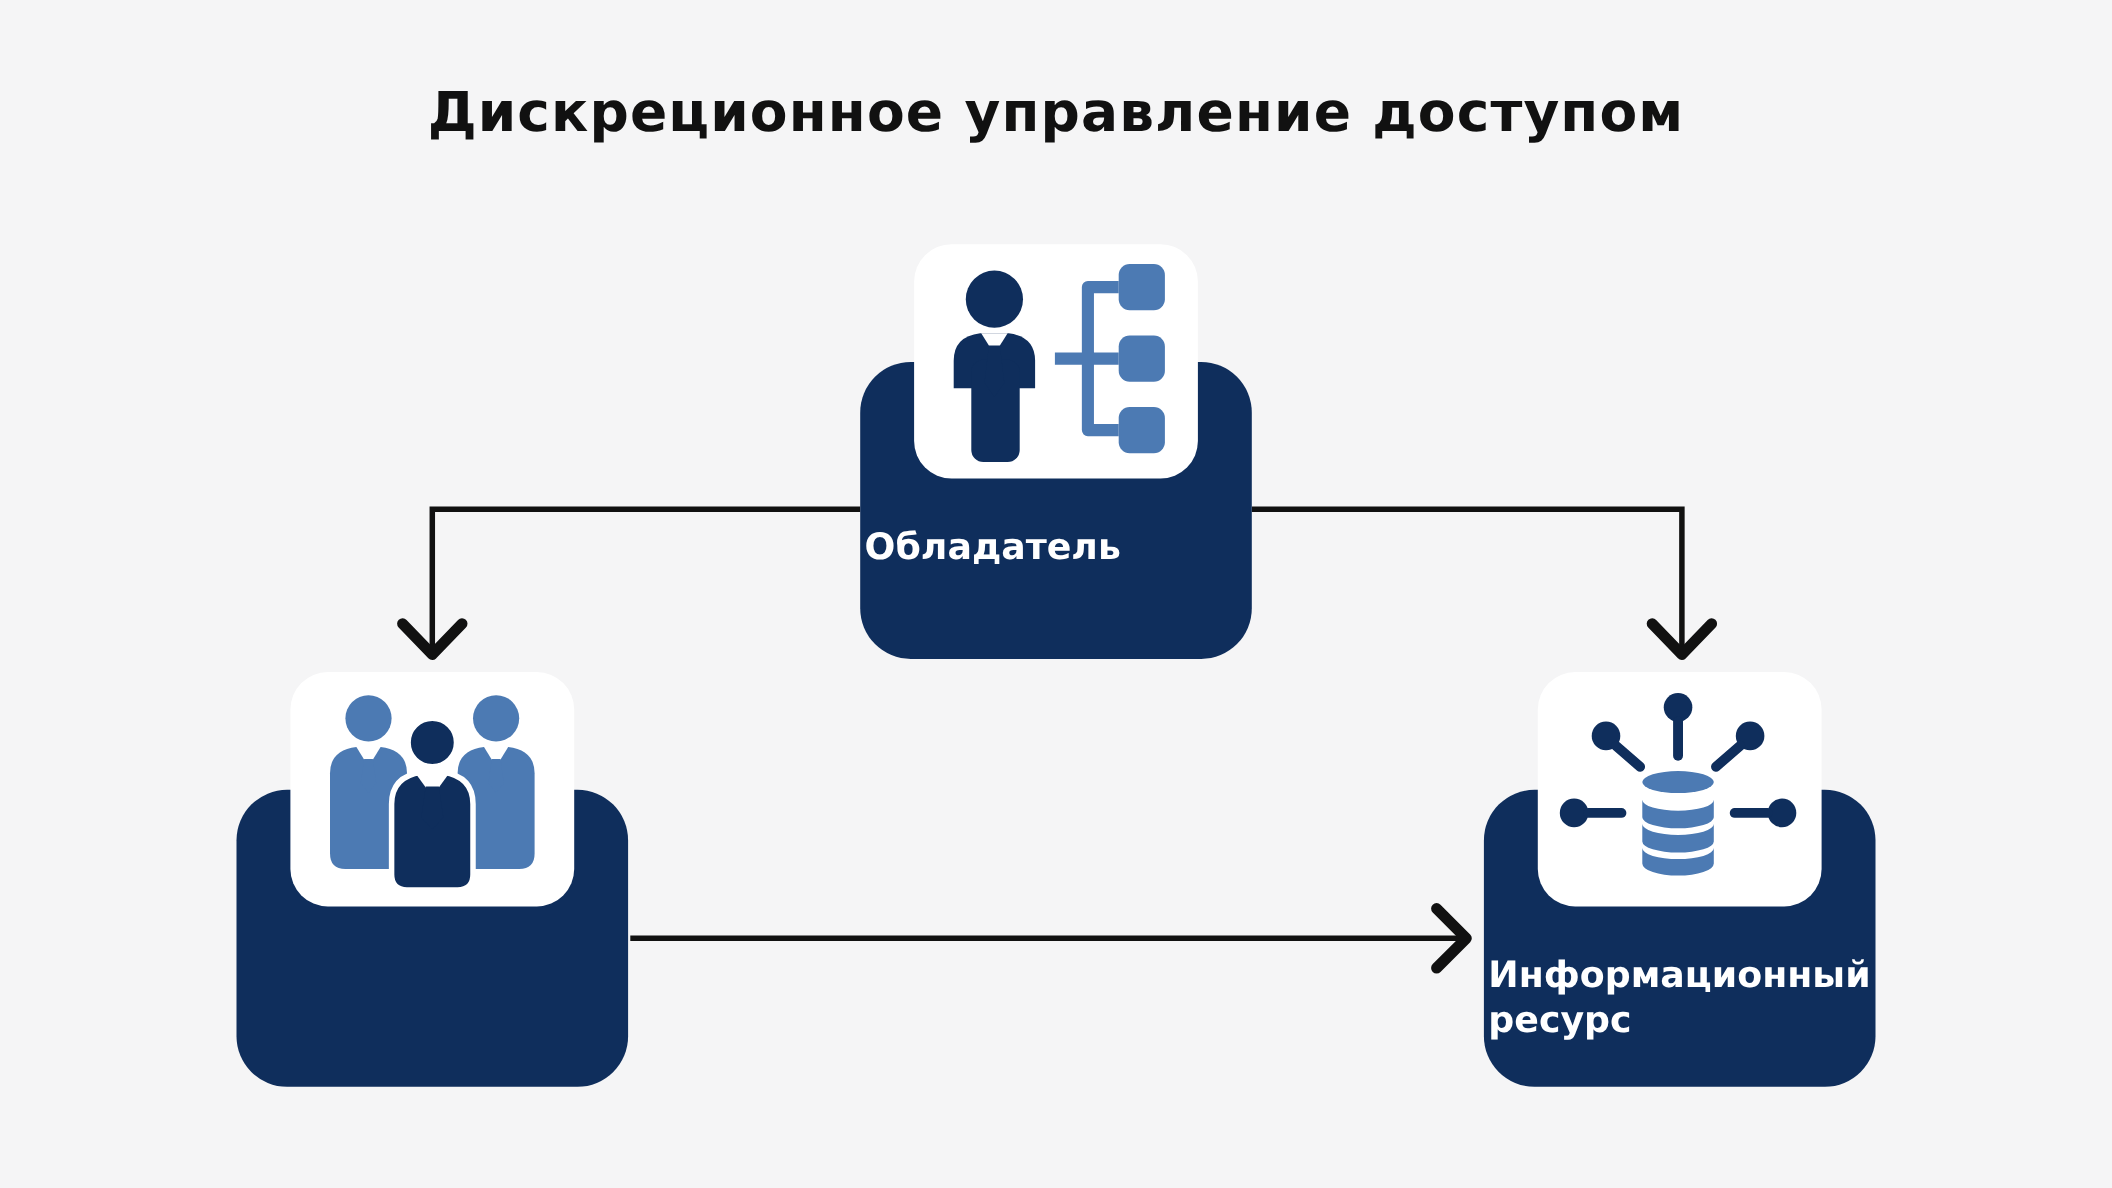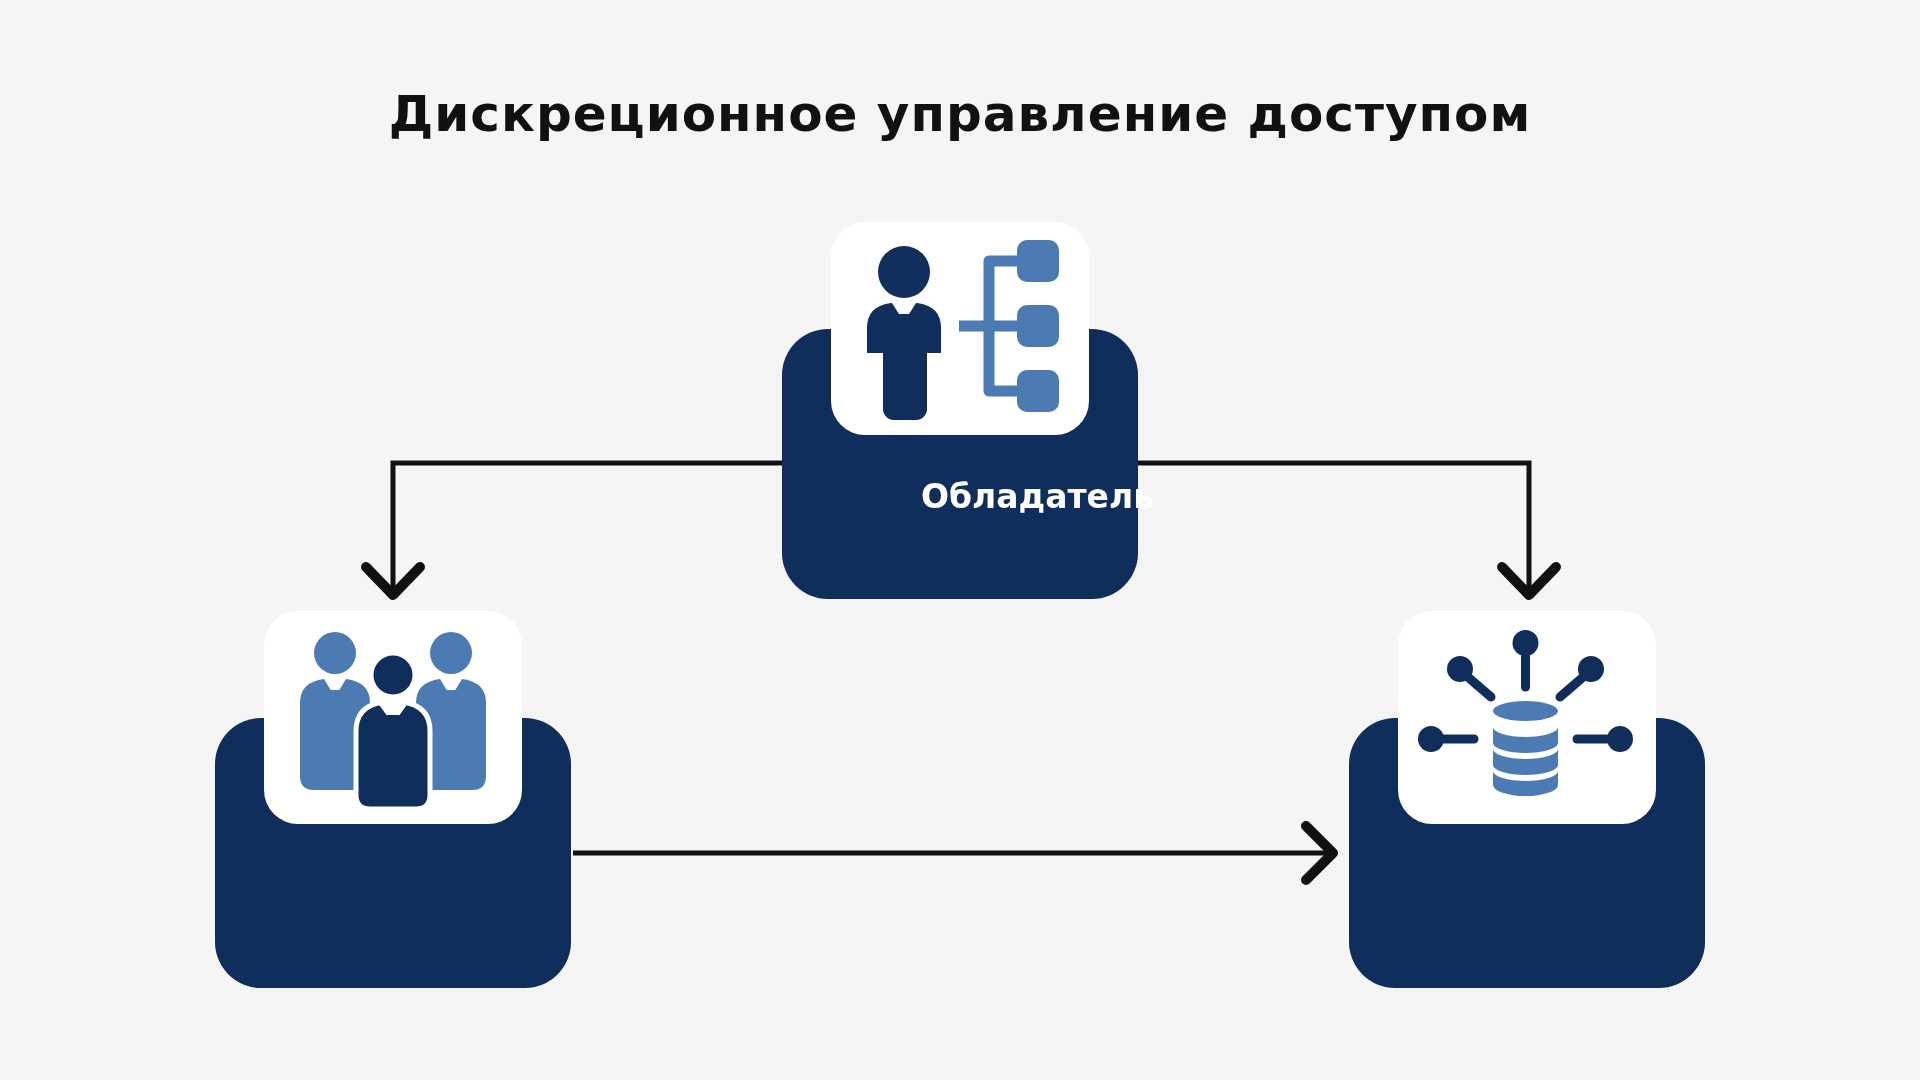--- a/index.html
+++ b/index.html
@@ -8,21 +8,21 @@
   }
   *{box-sizing:border-box;}
   html,body{margin:0;padding:0;}
   body{
     width:1920px;height:1080px;background:var(--background);
     font-family:"DejaVu Sans","Liberation Sans",sans-serif;
     overflow:hidden;position:relative;
   }
   .stage{position:absolute;inset:0;width:1920px;height:1080px;}
   .title{
-    position:absolute;left:0;right:0;top:72px;margin:12px;
+    position:absolute;left:0;right:0;top:72px;margin:0;
     text-align:center;font-size:50px;line-height:1.2;font-weight:800;
     letter-spacing:1px;color:var(--title_text);
   }
   .arrows{position:absolute;left:0;top:0;width:1920px;height:1080px;}
   .arrows .shaft{stroke:var(--arrow);stroke-width:5;fill:none;}
   .arrows .head{stroke:var(--arrow);stroke-width:10;fill:none;
     stroke-linecap:round;stroke-linejoin:round;}
   .node{position:absolute;width:356px;height:377px;}
   .node-owner{left:782px;top:222px;}
   .node-users{left:215px;top:611px;}
@@ -30,22 +30,22 @@
   .plate{
     position:absolute;left:0;top:107px;width:356px;height:270px;
     background:var(--navy);border-radius:46px;
   }
   .card{
     position:absolute;left:49px;top:0;width:258px;height:213px;
     background:var(--white);border-radius:34px;
   }
   .card svg{position:absolute;left:0;top:0;width:258px;height:213px;}
   .label{
-    position:absolute;left:16px;top:254px;width:356px;
-    text-align:right;color:var(--white);
+    position:absolute;left:4px;top:254px;width:356px;
+    text-align:left;color:var(--white);
     font-size:33px;line-height:41px;font-weight:700;
   }
   .label span{display:block;}
   .fill-navy{fill:var(--navy);}
   .fill-blue{fill:var(--blue);}
   .fill-white{fill:var(--white);}
   .stroke-blue{stroke:var(--blue);fill:none;}
   .stroke-navy{stroke:var(--navy);fill:none;}
 </style>
 </head>
@@ -139,15 +139,19 @@
           <path class="stroke-navy" stroke-width="9" d="M71 67 L93 86"></path>
           <circle class="fill-navy" cx="193" cy="58" r="13"></circle>
           <path class="stroke-navy" stroke-width="9" d="M184 67 L162 86"></path>
           <circle class="fill-navy" cx="33" cy="128" r="13"></circle>
           <path class="stroke-navy" stroke-width="9" d="M46 128 H76"></path>
           <circle class="fill-navy" cx="222" cy="128" r="13"></circle>
           <path class="stroke-navy" stroke-width="9" d="M209 128 H179"></path>
         </g>
       </svg>
     </div>
+    <div class="label">
+      <span>Информационный</span>
+      <span>ресурс</span>
+    </div>
   </div>
 
 </div>
 
 </body></html>

